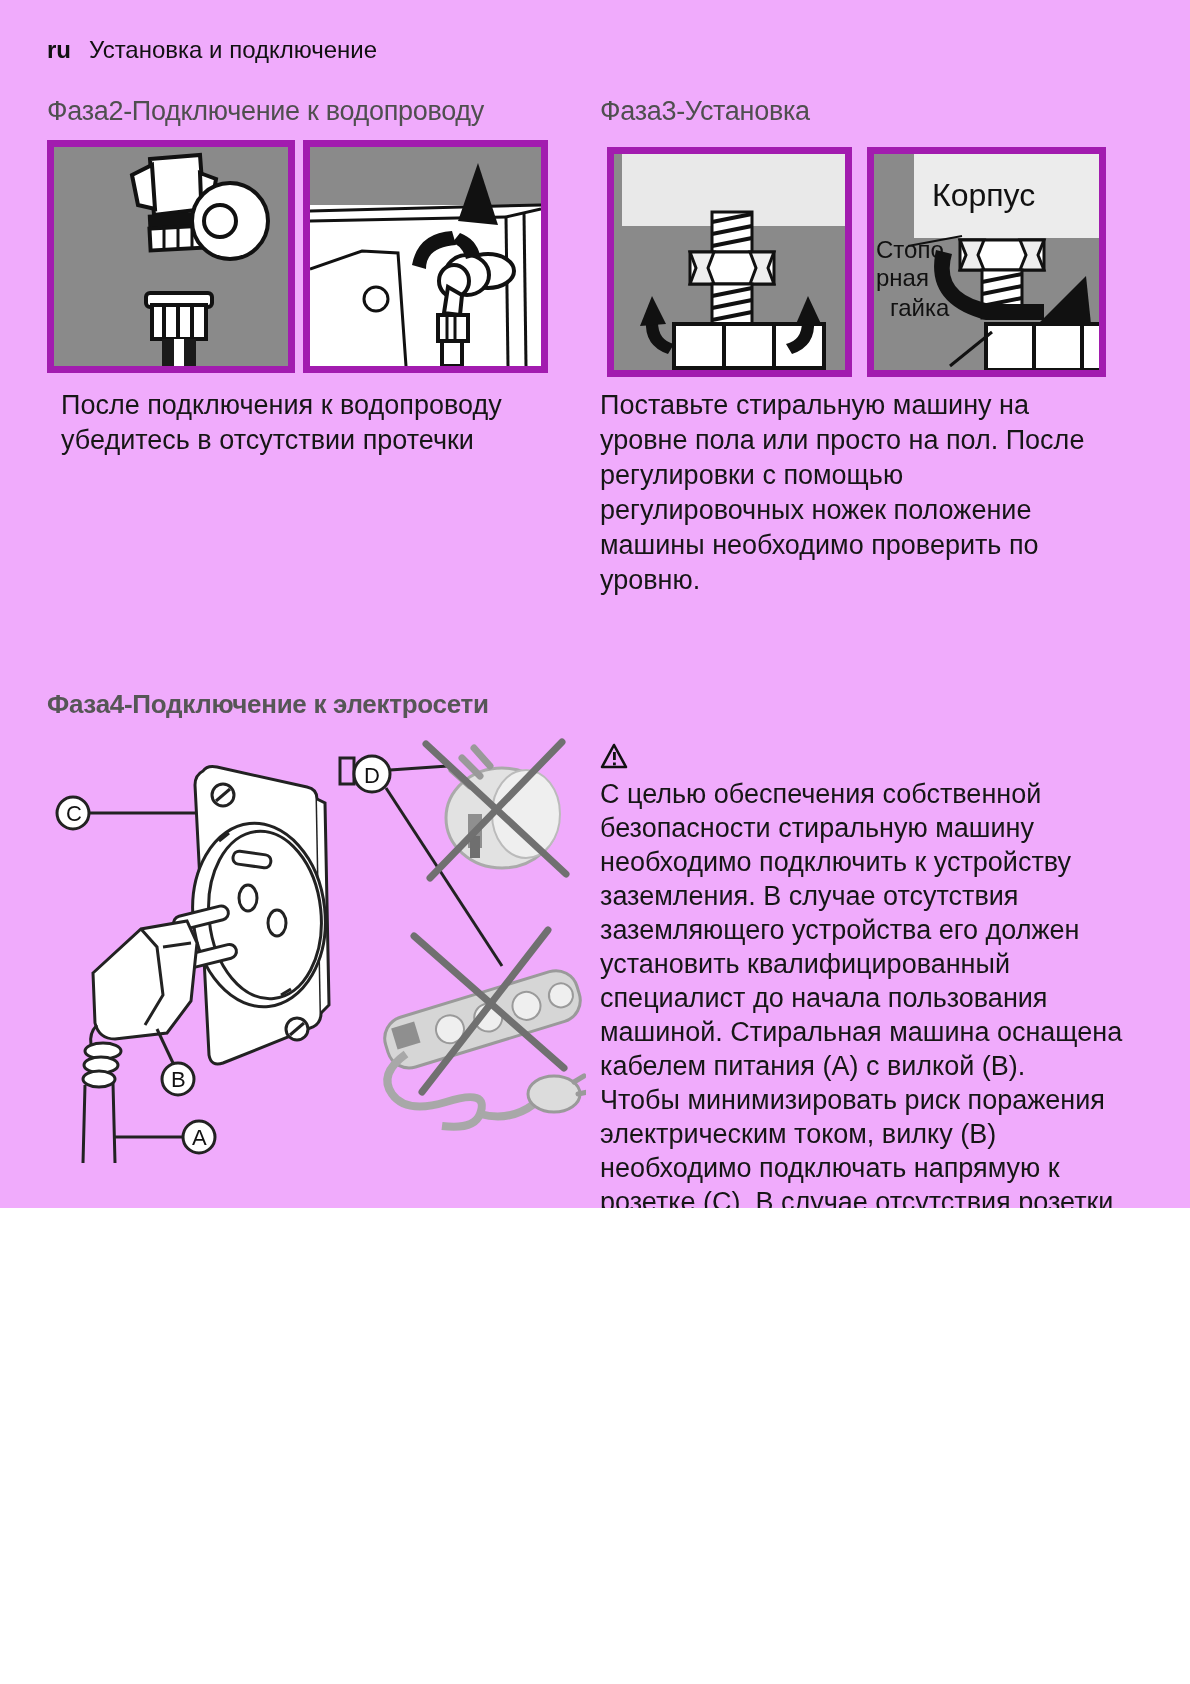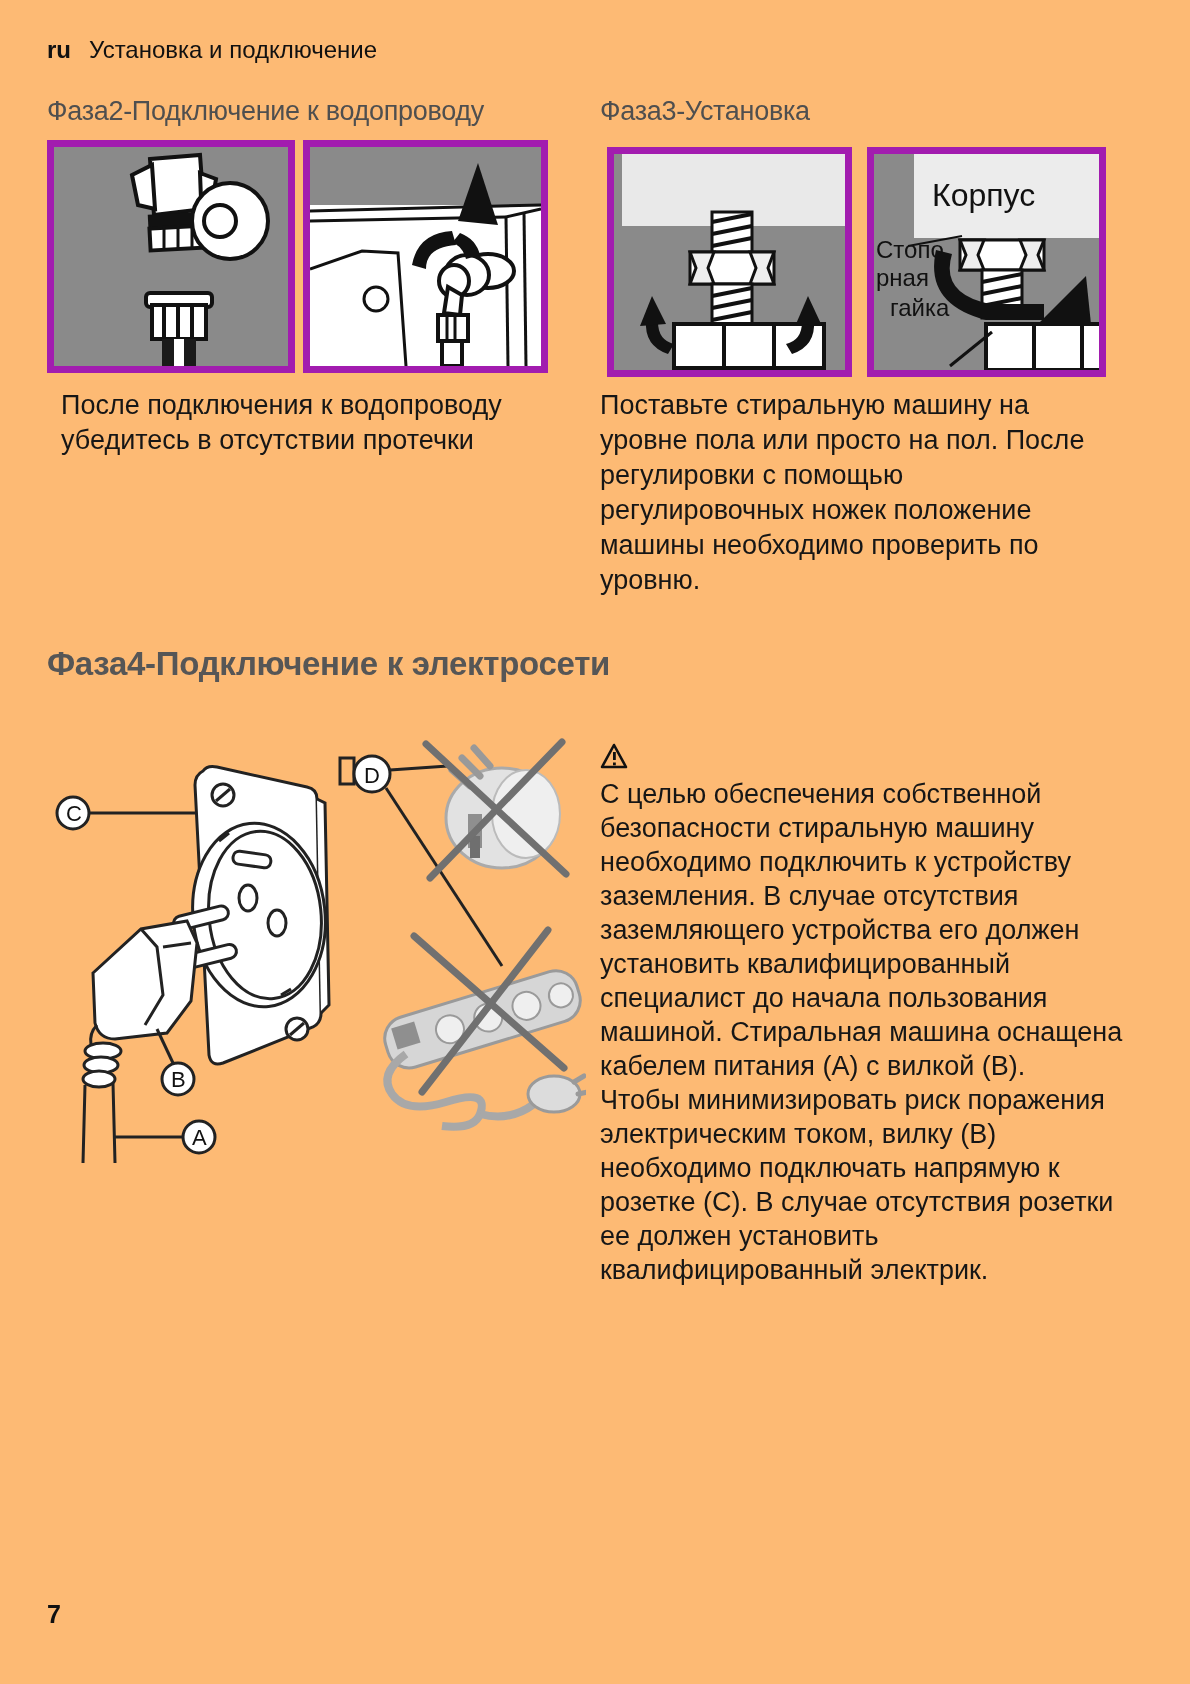--- a/index.html
+++ b/index.html
@@ -1,27 +1,27 @@
 <!DOCTYPE html>
 <html><head>
 <meta charset="utf-8">
 <style>
   html,body{margin:0;padding:0;background:#ffffff;}
   .page{
-    position:relative;width:1190px;height:1684px;background:#fdba74;
+    position:relative;width:1190px;height:1208px;background:#f0abfc;
     font-family:"Liberation Sans",sans-serif;color:#161616;overflow:hidden;
   }
   .abs{position:absolute;}
   .doc-header{left:47px;top:36px;font-size:24px;color:#111;}
   .doc-header .lang{font-weight:bold;margin-right:18px;}
   .sec-heading{font-size:27px;font-weight:normal;color:#4f4f4f;letter-spacing:-0.3px;}
   .img-frame{border:7px solid #a21caf;box-sizing:border-box;background:#8a8a8a;}
   .img-frame.white{background:#ffffff;}
   .caption{font-size:27px;line-height:35px;white-space:pre-line;color:#161616;}
-  .big-heading{font-size:33px;font-weight:bold;color:#565656;letter-spacing:-0.3px;}
+  .big-heading{font-size:26px;font-weight:bold;color:#565656;letter-spacing:-0.3px;margin-top:44px;}
   .warn-block{width:552px;font-size:27px;line-height:34px;color:#161616;}
   .warn-title{font-weight:bold;white-space:pre-line;}
   .warn-title .wicon{display:inline-block;vertical-align:-3px;margin-right:8px;}
   .para{white-space:pre-line;margin:0;}
   .page-num{font-size:25px;font-weight:bold;color:#111;}
   svg text{font-family:"Liberation Sans",sans-serif;}
 </style>
 </head>
 <body>
 

